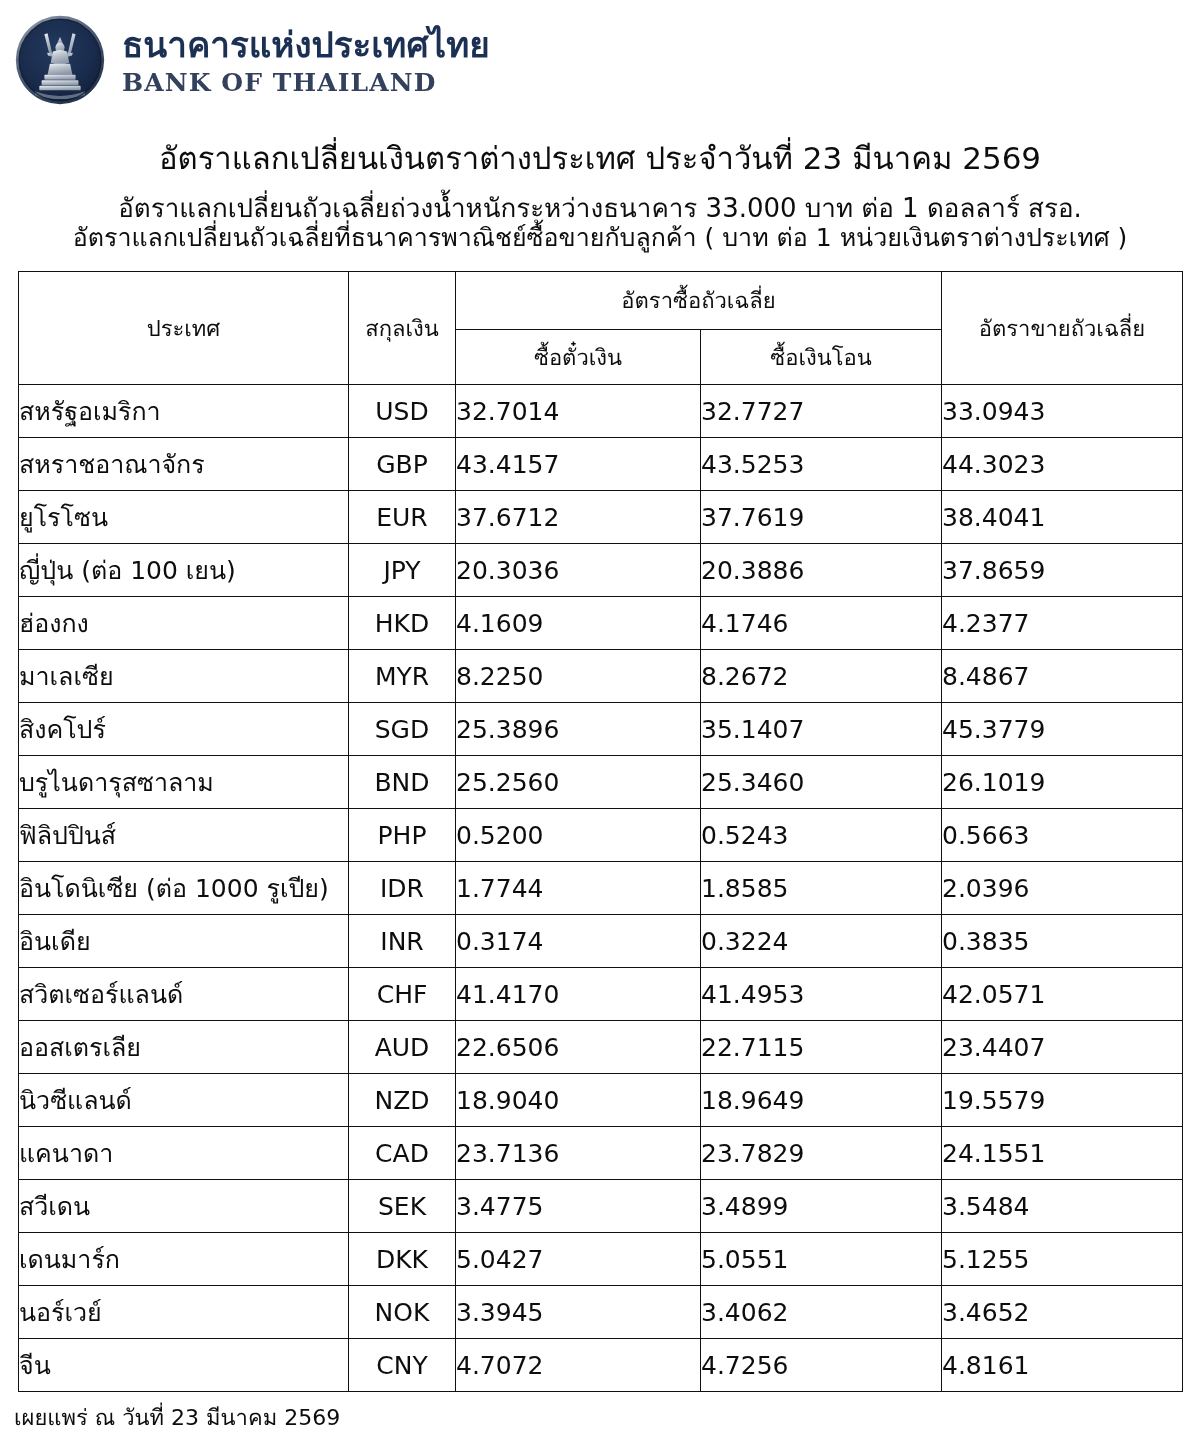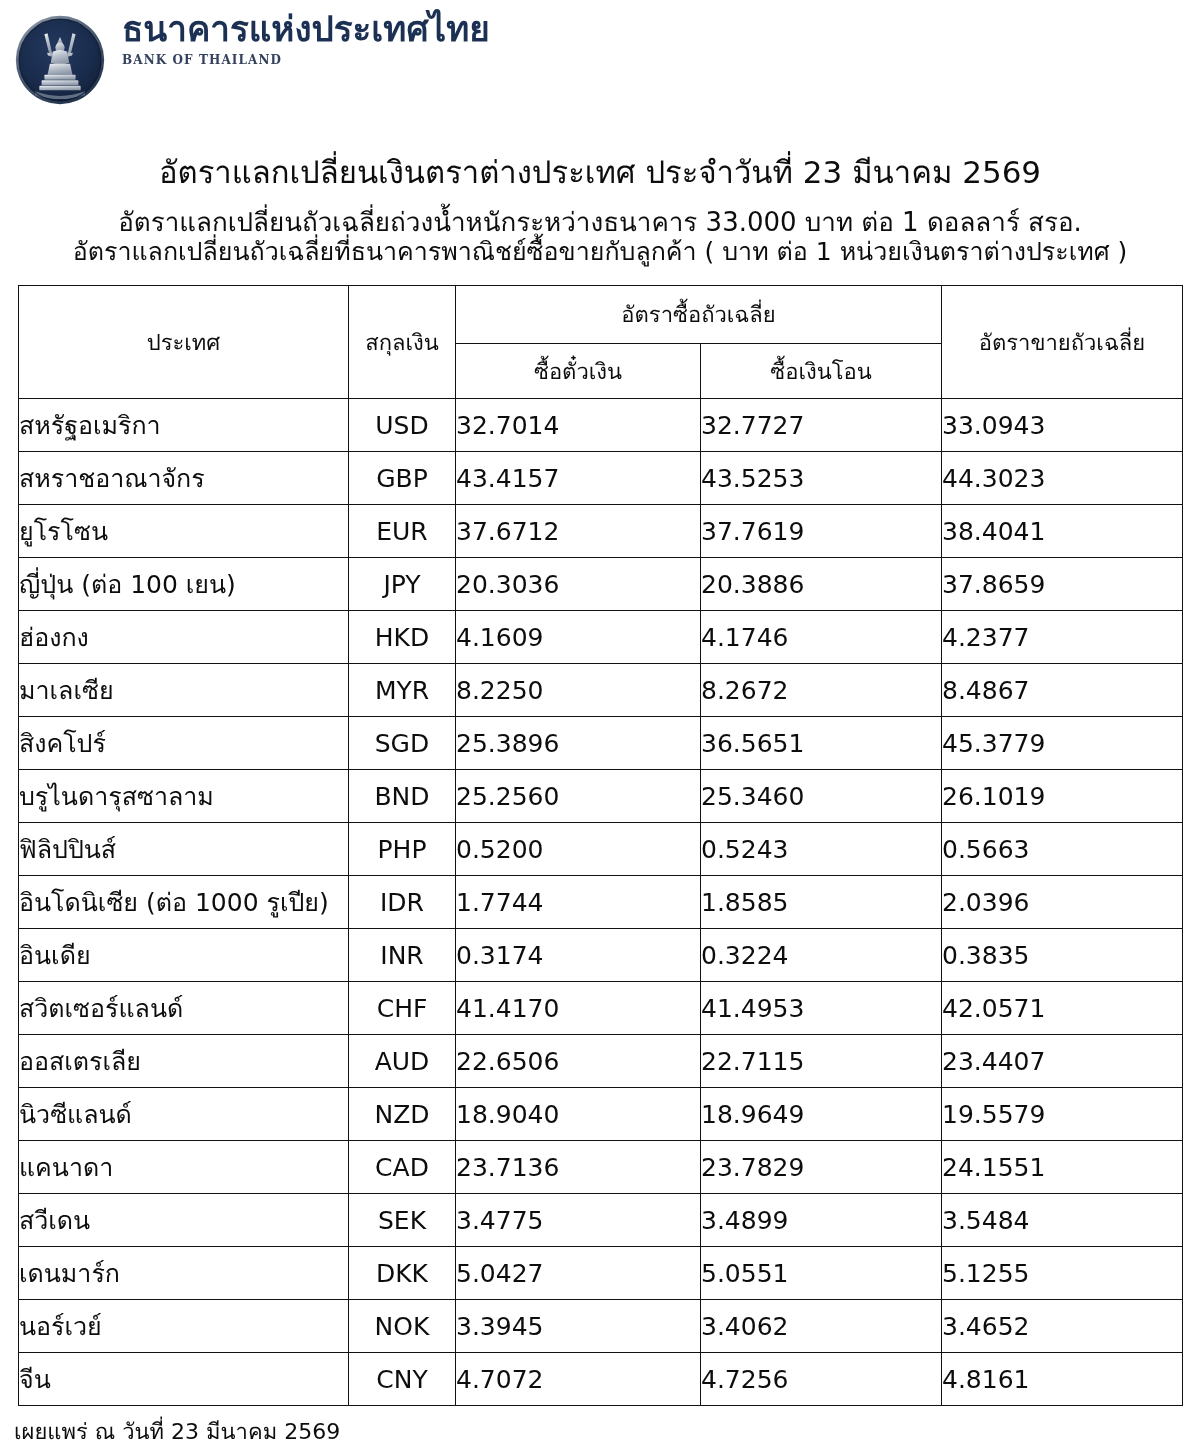--- a/index.html
+++ b/index.html
@@ -26,50 +26,50 @@
     box-sizing: border-box;
   }
   .logo-emblem {
     width: 92px;
     height: 92px;
     flex: 0 0 92px;
     margin-top: 2px;
   }
   .brand-block {
     margin-left: 16px;
-    margin-top: 0;
+    margin-top: 16px;
     line-height: 1;
   }
   .brand-thai {
     font-size: 35px;
     font-weight: 700;
     color: #1c3054;
     letter-spacing: 0px;
     white-space: nowrap;
   }
   .brand-eng {
     font-family: "DejaVu Serif", "Liberation Serif", serif;
-    font-size: 12px;
+    font-size: 25px;
     font-weight: 700;
     color: #34415c;
     letter-spacing: 1.1px;
     margin-top: 7px;
     white-space: nowrap;
   }
 
   
   .titles {
     text-align: center;
     padding: 0 10px;
   }
   .title-main {
     font-size: 31px;
     font-weight: 400;
     color: #0d0d0d;
-    margin-top: 47px;
+    margin-top: 33px;
     line-height: 1.15;
     white-space: nowrap;
   }
   .title-sub1 {
     font-size: 26px;
     font-weight: 400;
     color: #0d0d0d;
     margin-top: 17px;
     line-height: 1.15;
     white-space: nowrap;
@@ -261,21 +261,21 @@
           <td class="c-country">มาเลเซีย</td>
           <td class="c-code">MYR</td>
           <td class="c-num">8.2250</td>
           <td class="c-num">8.2672</td>
           <td class="c-num">8.4867</td>
         </tr>
         <tr>
           <td class="c-country">สิงคโปร์</td>
           <td class="c-code">SGD</td>
           <td class="c-num">25.3896</td>
-          <td class="c-num">36.5651</td>
+          <td class="c-num">35.1407</td>
           <td class="c-num">45.3779</td>
         </tr>
         <tr>
           <td class="c-country">บรูไนดารุสซาลาม</td>
           <td class="c-code">BND</td>
           <td class="c-num">25.2560</td>
           <td class="c-num">25.3460</td>
           <td class="c-num">26.1019</td>
         </tr>
         <tr>

